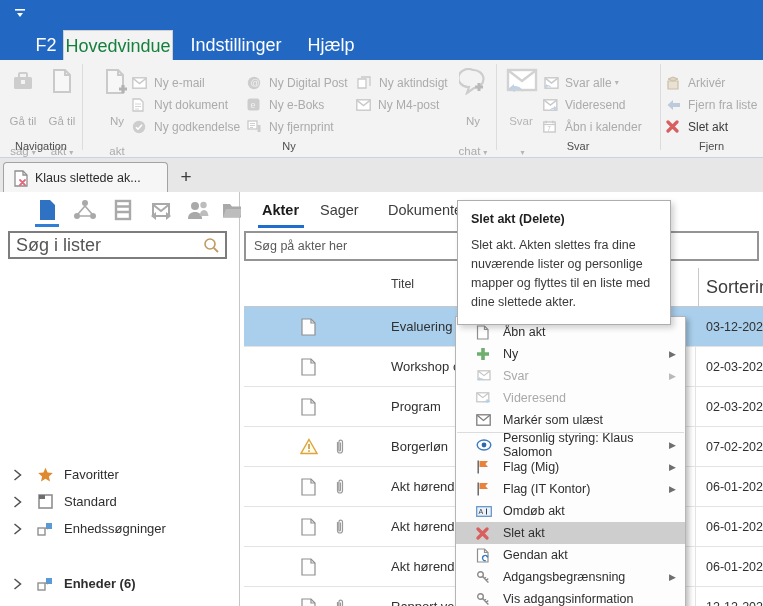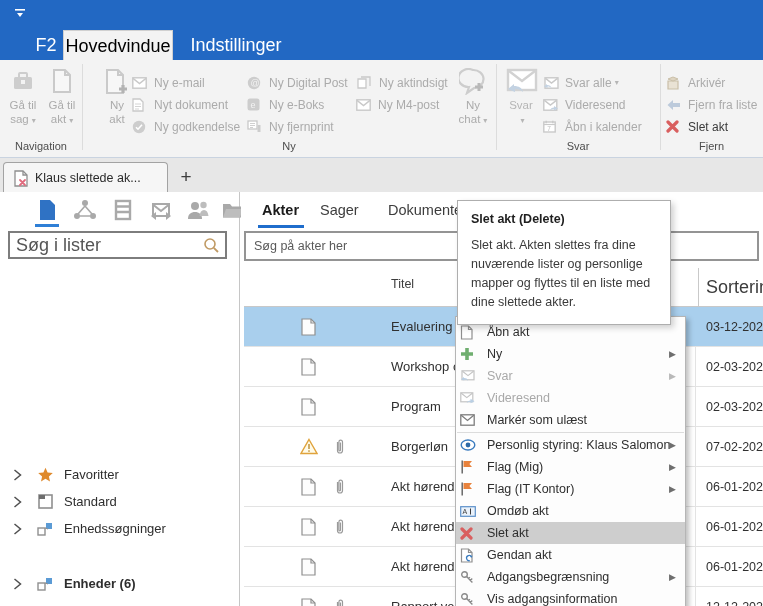--- a/index.html
+++ b/index.html
@@ -7,34 +7,34 @@
   .app { position:relative; width:763px; height:606px; background:#fff; overflow:hidden;
          font-family:"Liberation Sans", sans-serif; color:#333; }
 
   
   .titlebar { position:absolute; left:0; top:0; width:763px; height:30px; background:#2268c3; }
   .qat-icon { position:absolute; left:14px; top:7px; }
   .ribbon-tabs { position:absolute; left:0; top:30px; width:763px; height:30px; background:#2268c3; }
   .rtab { position:absolute; top:0; height:30px; line-height:30px; text-align:center;
           color:#fff; font-size:18px; cursor:default; }
   .rtab.f2 { left:0; width:92px; }
-  .rtab.active { background:#f3f3f3; color:#000000; border:1px solid #d0d0d0; border-bottom:none; }
+  .rtab.active { background:#f3f3f3; color:#15803d; border:1px solid #d0d0d0; border-bottom:none; }
   .rtab.hoved { left:63px; width:110px; }
   .rtab.indst { left:186px; width:100px; }
   .rtab.hjaelp { left:296px; width:70px; }
 
   
   .ribbon { position:absolute; left:0; top:60px; width:763px; height:98px; background:#f3f3f3;
             border-bottom:1px solid #d5d5d5; }
   .rsep { position:absolute; top:4px; width:1px; height:86px; background:#dcdcdc; }
   .rgroup-label { position:absolute; top:80px; height:14px; font-size:11px; color:#4d4d4d;
                   text-align:center; }
   .bigbtn { position:absolute; top:4px; width:42px; height:74px; text-align:center; }
   .bigbtn .bicon { display:block; height:34px; padding-top:4px; }
-  .bigbtn .bl { display:block; font-size:11.5px; line-height:14px; color:#ababab; }
+  .bigbtn .bl { display:block; font-size:11.5px; line-height:14px; color:#ababab;margin-top:16px; }
   .smallbtn { position:absolute; height:21px; display:flex; align-items:center; font-size:12px;
               color:#ababab; white-space:nowrap; }
   .smallbtn .sicon { width:17px; margin-right:5px; display:flex; align-items:center; }
   .smallbtn.enabled { color:#3a3a3a; }
   .dd { font-size:8px; color:#b5b5b5; margin-left:3px; }
 
   
   .doctabs { position:absolute; left:0; top:157px; width:763px; height:35px; background:#e7e7e7;
              border-top:1px solid #c9d3e0; }
   .doctab { position:absolute; left:3px; top:4px; width:165px; height:31px; background:#f6f6f6;
@@ -83,21 +83,21 @@
   .trow.sel { background:#a9cfed; }
   .trow .ric { position:absolute; left:56px; top:11px; }
   .trow .rclip { position:absolute; left:90px; top:11px; }
   .trow .rtitle { position:absolute; left:147px; top:12px; font-size:13px; color:#303030; white-space:nowrap; }
   .trow .rdate { position:absolute; left:462px; top:13px; font-size:12.5px; color:#303030; white-space:nowrap; }
   .trow .rvsep { position:absolute; left:451px; top:0; width:1px; height:40px; background:#e3e3e3; }
 
   
   .cmenu { position:absolute; left:455px; top:316px; width:231px; background:#fdfdfd;
            border:1px solid #b5b5b5; box-shadow:3px 3px 5px rgba(0,0,0,0.25); padding:4px 0 6px 0; z-index:40; }
-  .mitem { position:relative; height:22px; display:flex; align-items:center; padding-left:4px;
+  .mitem { position:relative; height:22px; display:flex; align-items:center; padding-left:20px;
            font-size:12.5px; color:#2e2e2e; }
   .mitem .mi { width:17px; margin-right:10px; display:flex; align-items:center; }
   .mitem .arrow { position:absolute; right:9px; font-size:9px; color:#6e6e6e; }
   .mitem.dis { color:#a9a9a9; }
   .mitem.dis .arrow { color:#b9b9b9; }
   .mitem.hl { background:#cecece; }
   .msep { height:1px; background:#dcdcdc; margin:1px 1px; }
 
   
   .tooltip { position:absolute; left:457px; top:200px; width:214px; background:#fff;
@@ -115,20 +115,21 @@
     <svg class="qat-icon" width="12" height="12" viewBox="0 0 12 12">
         <rect x="1" y="2" width="10" height="1.6" fill="#fff"></rect>
         <path d="M3 6 h6 l-3 4z" fill="#fff"></path>
       </svg>
   </div>
 
   <div class="ribbon-tabs">
     <div class="rtab f2">F2</div>
     <div class="rtab hoved active">Hovedvindue</div>
     <div class="rtab indst">Indstillinger</div>
+    <div class="rtab hjaelp">Hjælp</div>
   </div>
 
   <div class="ribbon">
     <div class="rsep" style="left:82px"></div>
     <div class="rsep" style="left:496px"></div>
     <div class="rsep" style="left:660px"></div>
 
     <div class="bigbtn" style="left:2px">
       <span class="bicon"><svg width="26" height="26" viewBox="0 0 26 26">
             <rect x="4" y="9" width="18" height="12" rx="1.5" fill="#cdcdcd"></rect>

